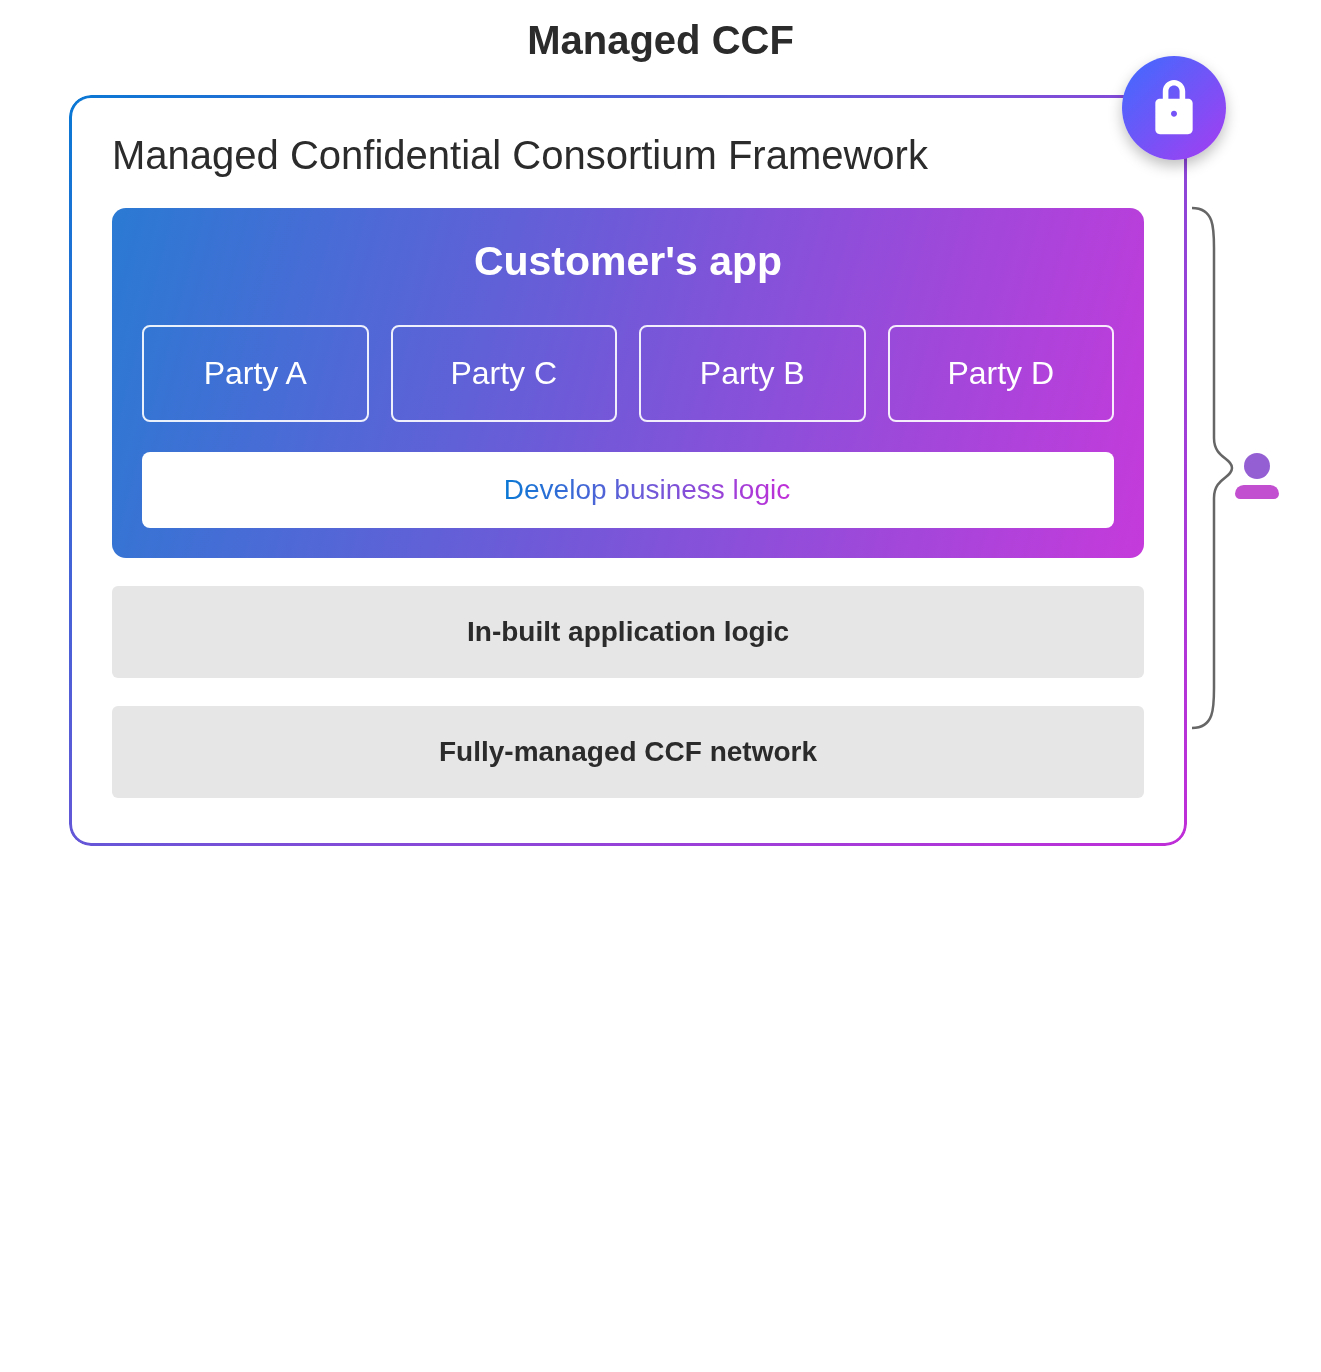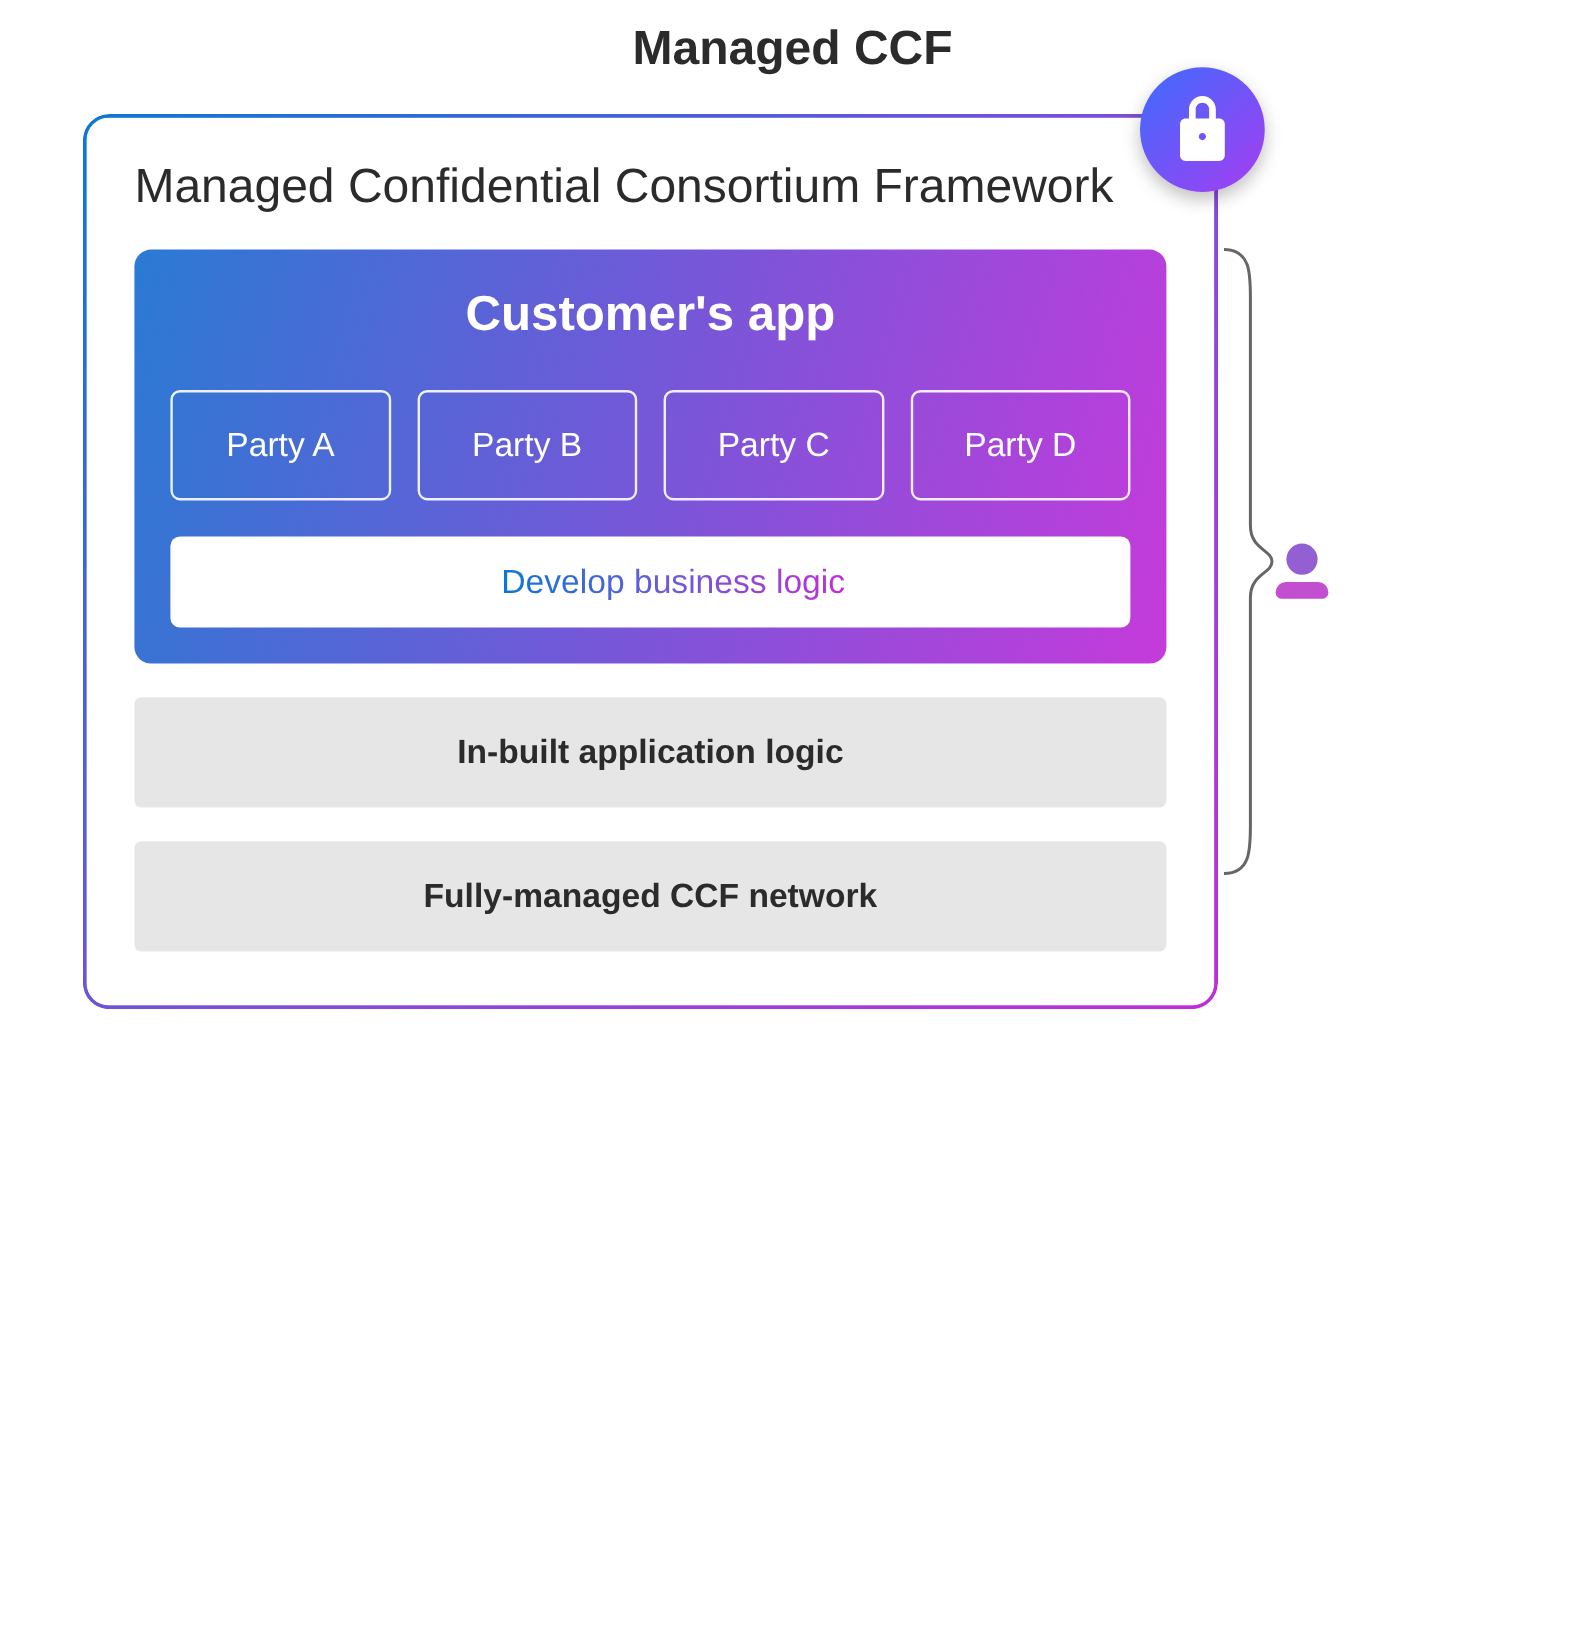--- a/index.html
+++ b/index.html
@@ -14,21 +14,21 @@
   .title {
     text-align: center;
     font-size: 40px;
     font-weight: 600;
     color: #2b2b2b;
     padding-top: 18px;
   }
   .frame-wrapper {
     position: relative;
     margin: 35px 0 0 72px;
-    width: 940px;
+    width: 1112px;
   }
   .frame {
     border: 3px solid;
     border-image: linear-gradient(135deg, #0a78d4, #b02fd8) 1;
     border-radius: 22px;
     padding: 35px 40px 45px 40px;
     position: relative;
     
   }
   .frame::before {
@@ -68,21 +68,21 @@
     display:flex;
     gap: 22px;
     justify-content: center;
     margin-bottom: 30px;
   }
   .party {
     border: 2px solid rgba(255,255,255,0.9);
     border-radius: 8px;
     padding: 28px 0;
     flex:1 1 0;
-    font-size: 28px;
+    font-size: 32px;
     font-weight: 400;
   }
   .develop-box {
     background: #ffffff;
     border-radius: 8px;
     padding: 22px 0;
   }
   .develop-text {
     font-size: 28px;
     font-weight: 400;
@@ -162,22 +162,22 @@
   </div>
 
   <div class="frame">
     <div class="frame-inner">
       <div class="subtitle">Managed Confidential Consortium Framework</div>
 
       <div class="app-box">
         <div class="app-title">Customer's app</div>
         <div class="party-row">
           <div class="party">Party A</div>
+          <div class="party">Party C</div>
           <div class="party">Party B</div>
-          <div class="party">Party C</div>
           <div class="party">Party D</div>
         </div>
         <div class="develop-box">
           <span class="develop-text">Develop business logic</span>
         </div>
       </div>
 
       <div class="layer-box">In-built application logic</div>
       <div class="layer-box">Fully-managed CCF network</div>
     </div>

